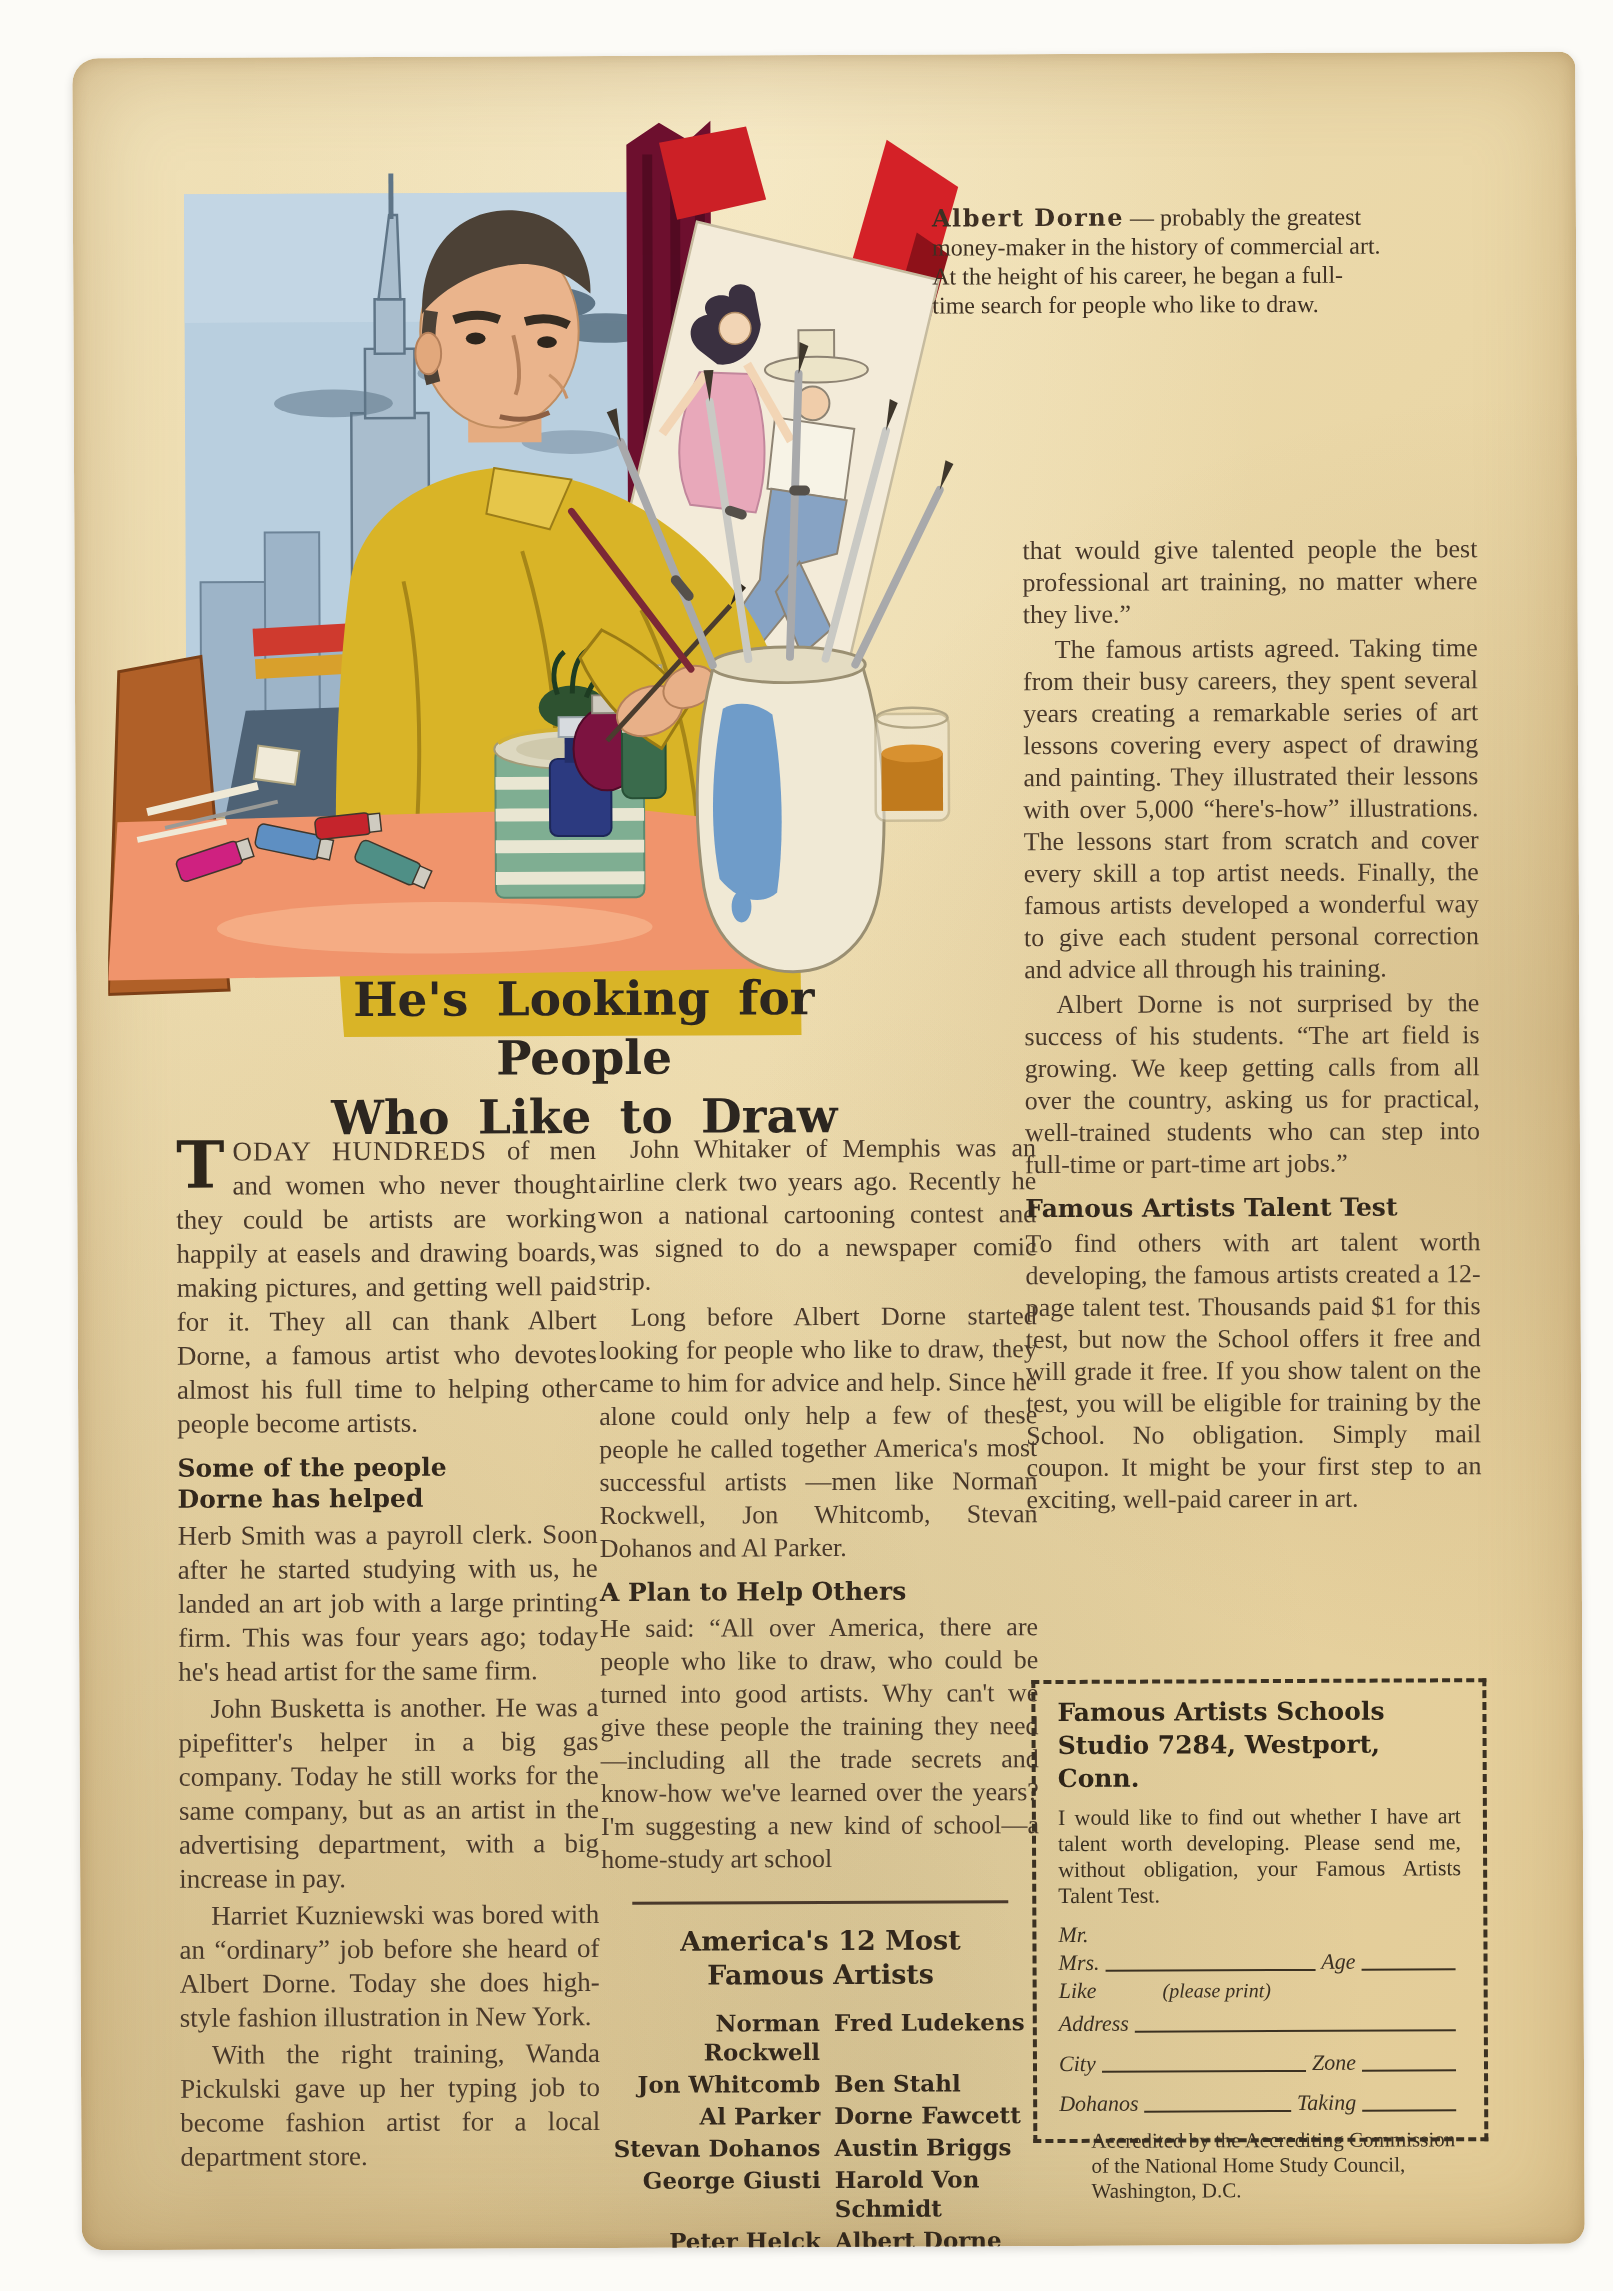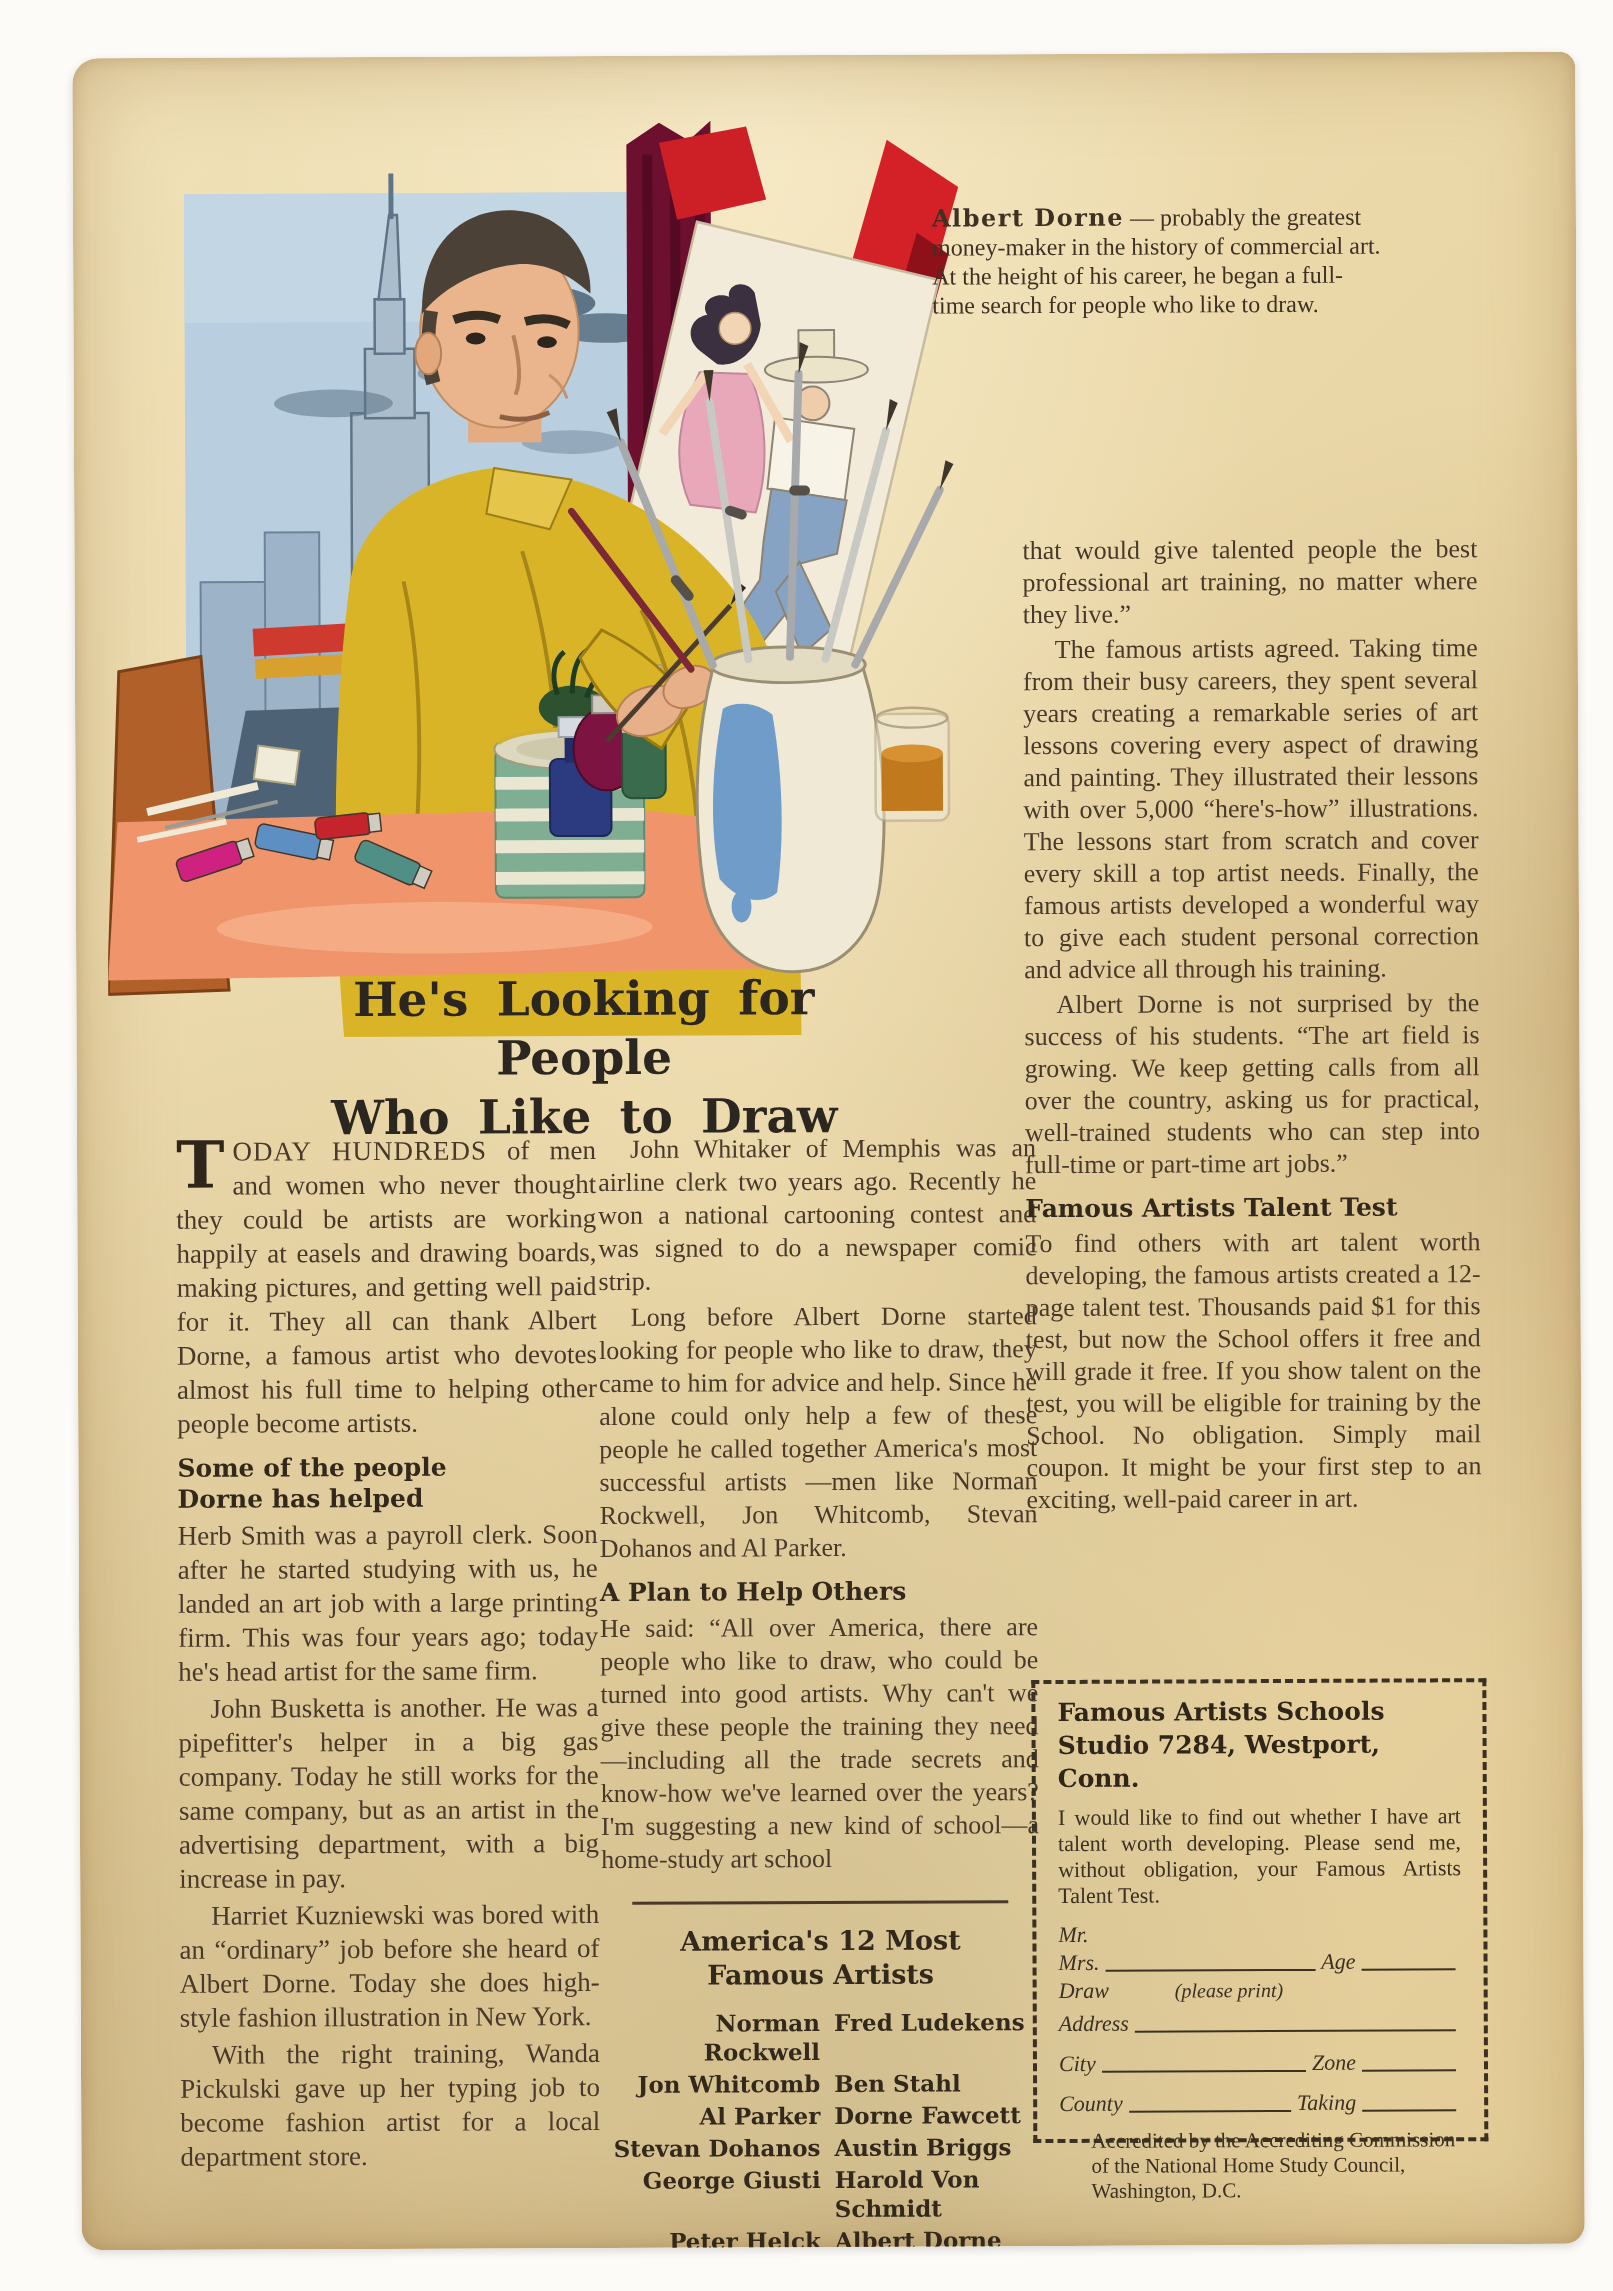--- a/index.html
+++ b/index.html
@@ -338,35 +338,35 @@
     <div class="frow" style="margin-top:14px;">
       <span class="lbl">Mr.</span>
     </div>
     <div class="frow" style="margin-top:4px;">
       <span class="lbl">Mrs.</span>
       <span class="fline"></span>
       <span class="lbl">Age</span>
       <span class="fline short"></span>
     </div>
     <div class="frow" style="margin-top:4px;">
-      <span class="lbl">Draw</span>
+      <span class="lbl">Like</span>
       <span class="pprint">(please print)</span>
     </div>
     <div class="frow">
       <span class="lbl">Address</span>
       <span class="fline"></span>
     </div>
     <div class="frow" style="margin-top:16px;">
       <span class="lbl">City</span>
       <span class="fline"></span>
       <span class="lbl">Zone</span>
       <span class="fline short"></span>
     </div>
     <div class="frow" style="margin-top:16px;">
-      <span class="lbl">County</span>
+      <span class="lbl">Dohanos</span>
       <span class="fline"></span>
       <span class="lbl">Taking</span>
       <span class="fline short"></span>
     </div>
 
     <div class="accred">Accredited by the Accrediting Commission of the National Home Study Council, Washington, D.C.</div>
   </div>
 
 </div>
 

